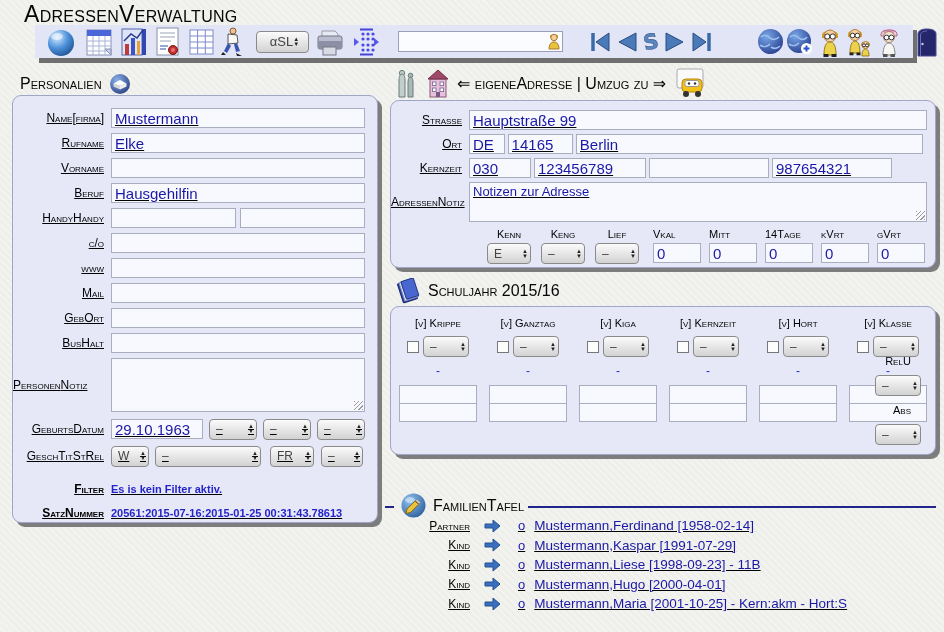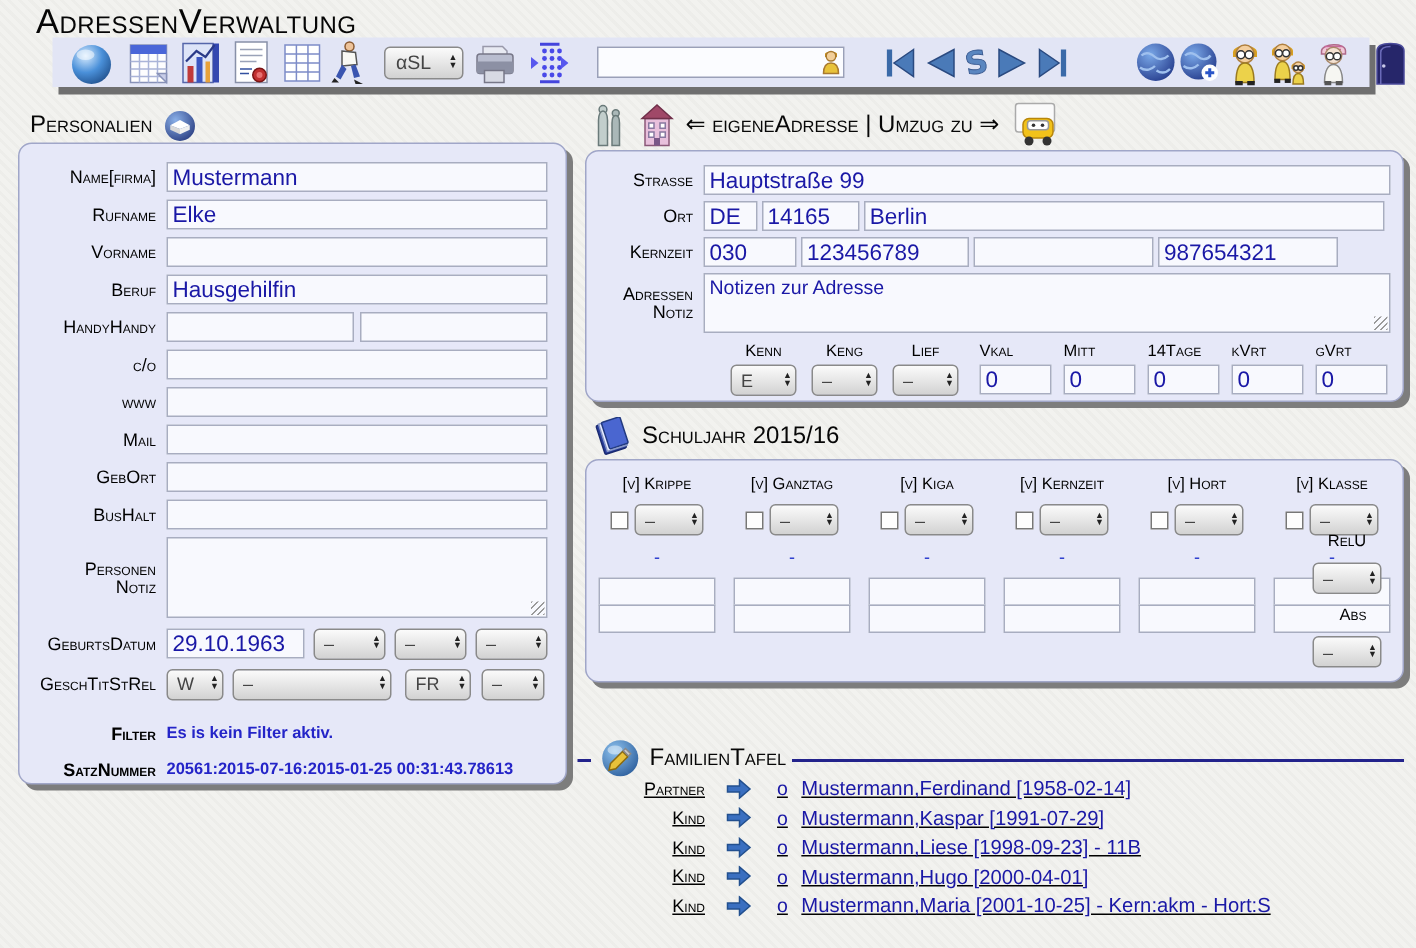--- a/index.html
+++ b/index.html
@@ -13,43 +13,43 @@
   .title { position:absolute; left:24px; top:1px; font-size:23px; font-variant:small-caps; color:#060606; letter-spacing:0.3px; }
 
   
   .toolbar {
     position:absolute; left:35px; top:25px; width:878px; height:33px;
     background:#e2e5f5; box-shadow:4px 5px 0 #6f6f6f;
     display:flex; align-items:center;
   }
   .tbi { flex:none; display:block; }
   .select {
-    display:flex; align-items:center; justify-content:space-between;
+    display:flex; align-items:center; justify-content:center;
     background:linear-gradient(#fbfbfb,#d2d2d2); border:1px solid #8a8a8a; border-radius:4px;
     height:22px; padding:0 3px 0 7px; font-size:13px; color:#444; flex:none;
   }
   .arrows { display:flex; flex-direction:column; line-height:5px; font-size:6px; color:#222; }
   .searchwrap { position:relative; flex:none; margin-left:19px; width:165px; }
   .searchwrap input {
     width:165px; height:21px; border:1px solid #9aa0b8; background:#fbfcff;
     font:13px "Liberation Sans",sans-serif; color:#1a18a6; padding:0 20px 0 4px;
   }
   .searchwrap svg { position:absolute; right:2px; top:2px; }
 
   
   .panel {
     position:absolute; background:#e6e8f8; border:1px solid #a0a6c8; border-radius:9px;
     box-shadow:4px 4px 0 #7d7d7d;
   }
   .sec-header { position:absolute; display:flex; align-items:center; gap:7px; }
   .sec-title { font-size:16px; font-variant:small-caps; color:#070707; white-space:nowrap; }
 
-  .frow { display:flex; align-items:center; height:20px; margin:5px 12px 0 0; }
+  .frow { display:flex; align-items:center; height:20px; margin:5px 12px 0 0;text-decoration:underline; }
   .lbl { width:98px; flex:none; text-align:right; padding-right:7px; font-size:12px; font-variant:small-caps; color:#000; line-height:12px; }
-  .lbl2 { display:flex; flex-direction:column; }
+  .lbl2 { display:flex; flex-direction:row; }
   .fld {
     background:#f8f9fe; border:1px solid #a8adc0; height:20px;
     font:400 15px "Liberation Sans",sans-serif; color:#1a18a6; padding:0 3px; min-width:0;
   }
   .grow { flex:1; }
   .tawrap { position:relative; flex:1; }
   .tawrap textarea {
     width:100%; background:#f8f9fe; border:1px solid #a8adc0; resize:none;
     font:400 13px "Liberation Sans",sans-serif; color:#1a18a6; padding:1px 3px; display:block;
   }

